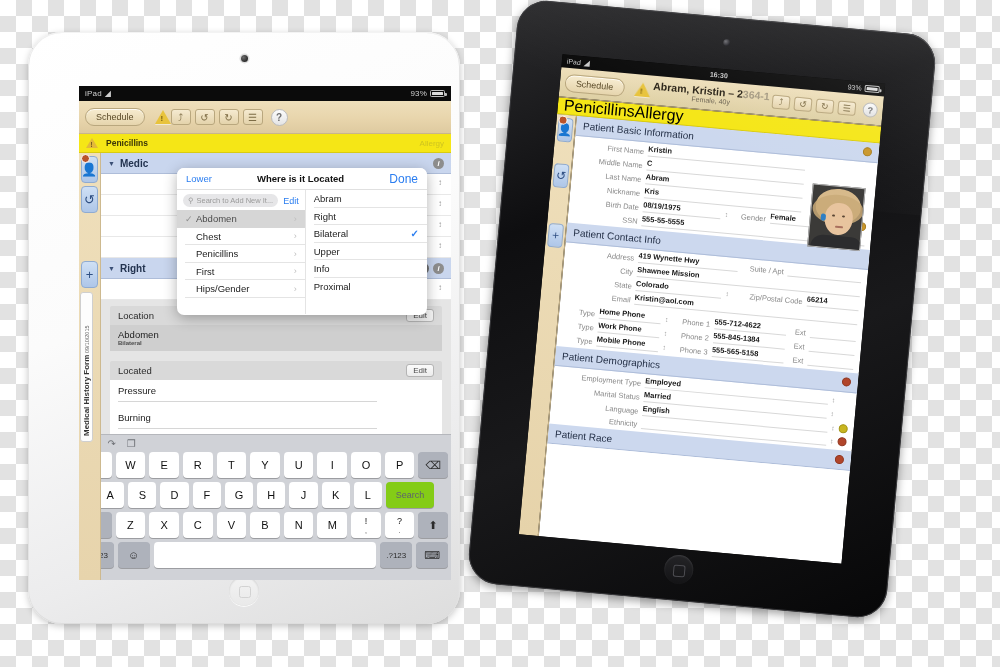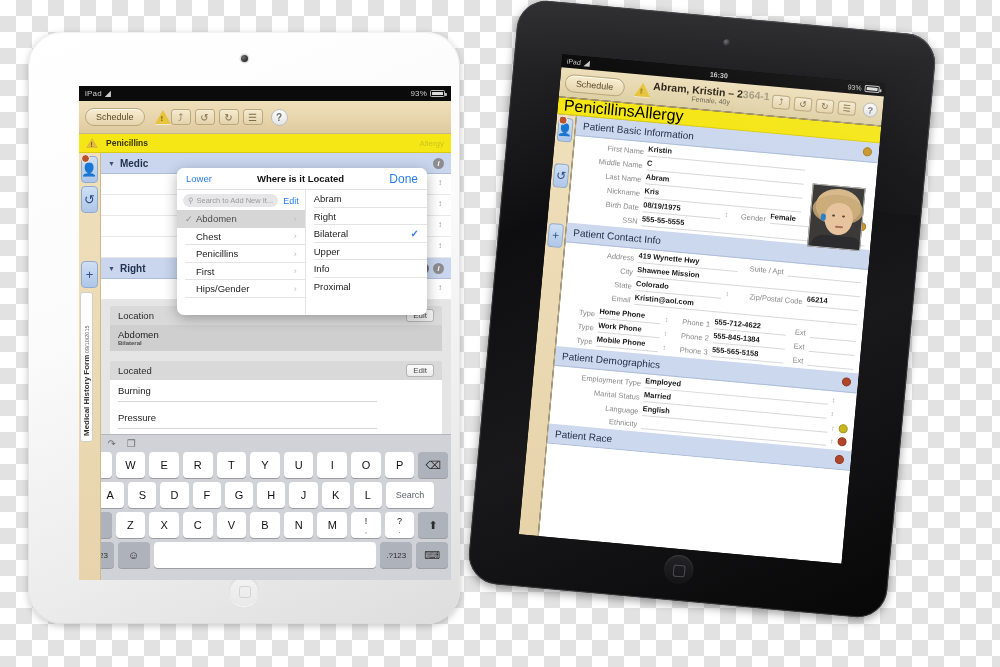--- a/index.html
+++ b/index.html
@@ -231,21 +231,21 @@
     background:#d0d2d7;border-top:1px solid #b5b7bc;
   }
   .kb-tools{height:16px;display:flex;align-items:center;gap:11px;padding:0 9px;color:#6f7277;font-size:10px;}
   .kb-rows{padding:1px 3px 3px 3px;}
   .kb-row{display:flex;justify-content:center;gap:4px;margin-bottom:4px;}
   .key{
     flex:1;height:26px;background:#fff;border-radius:4px;
     display:flex;align-items:center;justify-content:center;
     font-size:11px;color:#111;box-shadow:0 1px 0 rgba(0,0,0,.25);
   }
-  .key.wide{flex:1.7;background:#ffffff;color:#5e636d;font-size:9px;}
+  .key.wide{flex:1.7;background:#84cc16;color:#5e636d;font-size:9px;}
   .key.grey{background:#aeb2bb;color:#2b2b2b;}
   .key.space{flex:7;}
   .key.dual{flex-direction:column;line-height:1;gap:1px;font-size:9px;}
   .key.dual .b{font-size:7px;color:#444;}
   .kb-row.r2{padding:0 14px;}
   .kb-row.r3{padding:0 0;}
 
   
   #ipad-right{
     position:absolute;left:492px;top:16px;width:420px;height:586px;
@@ -441,25 +441,25 @@
           </div>
         </div>
 
         <div class="card">
           <div class="card-head">
             <span>Located</span>
             <span class="edit">Edit</span>
           </div>
           <div class="card-body">
             <div class="card-row">
-              <span>Burning</span>
+              <span>Pressure</span>
               <div class="rule"></div>
             </div>
             <div class="card-row">
-              <span>Pressure</span>
+              <span>Burning</span>
               <div class="rule"></div>
             </div>
           </div>
         </div>
 
       </div>
     </div>
 
     <div class="popover">
       <div class="pop-bar">

